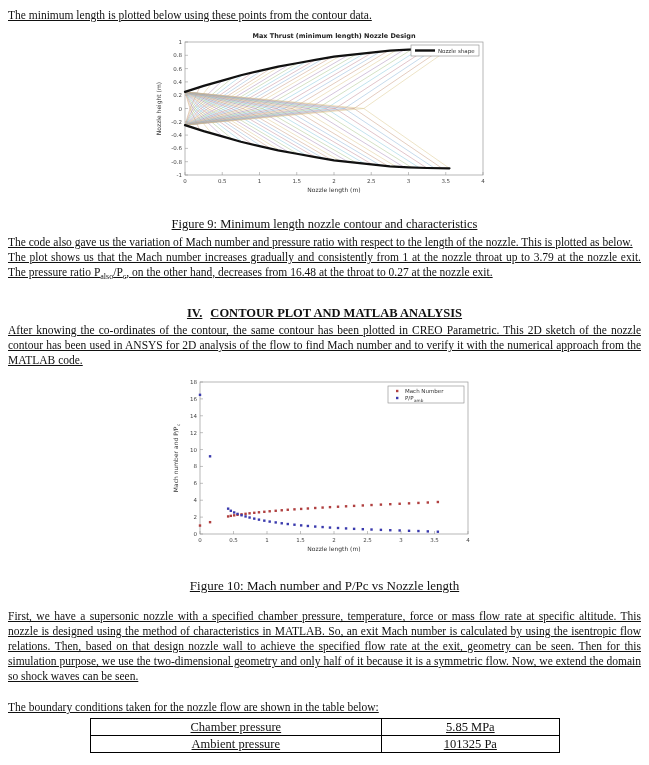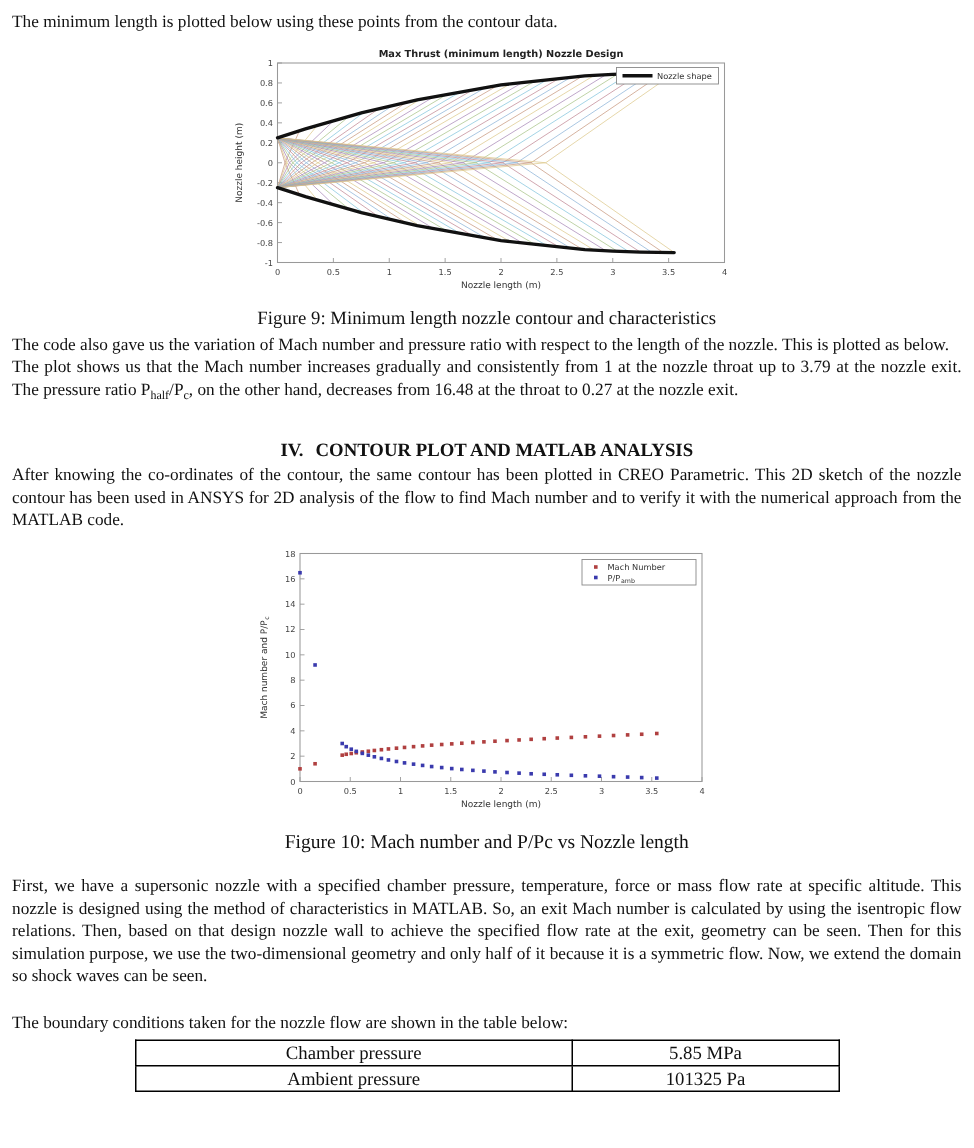--- a/index.html
+++ b/index.html
@@ -1,21 +1,21 @@
 <!DOCTYPE html>
 <html><head>
 <meta charset="utf-8">
 <style>
   html,body{margin:0;padding:0;background:#fff;}
   body{width:649px;height:765px;overflow:hidden;font-family:"Liberation Serif",serif;color:#111;}
-  .page{padding:8px 8px 0 8px;}
+  .page{padding:8px 8px 0 8px;text-decoration:underline;}
   p{margin:0;font-size:11.5px;line-height:15px;}
   .just{text-align:justify;}
   .figure{text-align:center;}
-  .caption{text-align:center;font-size:12.5px;margin:1px 0 3px 0;}
+  .caption{text-align:center;font-size:12.5px;margin:14px 0 3px 0;}
   .heading{text-align:center;font-weight:bold;font-size:12.5px;margin:22px 0 2px 0;}
   .heading .numeral{margin-right:8px;}
   sub{font-size:8px;}
   .gap6{height:6px;} .gap4{height:4px;} .gap12{height:12px;}
   table.bc{border-collapse:collapse;margin:3px auto 0 auto;width:470px;}
   table.bc td{border:1px solid #000;text-align:center;font-size:12.5px;height:16px;padding:0 2px;}
   table.bc{border:1.5px solid #000;}
   svg text{font-family:"DejaVu Sans",sans-serif;}
 </style>
 </head>
@@ -136,21 +136,21 @@
         <text x="181" y="163" font-size="6" fill="#333" text-anchor="middle">Nozzle length (m)</text>
         <text x="8" y="79.5" font-size="6" fill="#333" text-anchor="middle" transform="rotate(-90 8 79.5)">Nozzle height (m)</text>
         <rect x="258" y="16" width="68" height="11" fill="#fff" stroke="#888" stroke-width="0.6"></rect>
         <line x1="262" y1="21.5" x2="282" y2="21.5" stroke="#111111" stroke-width="2.4"></line>
         <text x="285" y="23.5" font-size="5.5" fill="#333">Nozzle shape</text>
       </svg>
     <div class="caption">Figure 9: Minimum length nozzle contour and characteristics</div>
   </div>
 
   <p class="just">The code also gave us the variation of Mach number and pressure ratio with respect to the length of the nozzle. This is plotted as below.</p>
-  <p class="just"><span>The plot shows us that the Mach number increases gradually and consistently from 1 at the nozzle throat up to 3.79 at the nozzle exit. The pressure ratio P</span><sub>half</sub><span>/P</span><sub>c</sub><span>, on the other hand, decreases from 16.48 at the throat to 0.27 at the nozzle exit.</span></p>
+  <p class="just"><span>The plot shows us that the Mach number increases gradually and consistently from 1 at the nozzle throat up to 3.79 at the nozzle exit. The pressure ratio P</span><sub>also</sub><span>/P</span><sub>c</sub><span>, on the other hand, decreases from 16.48 at the throat to 0.27 at the nozzle exit.</span></p>
 
   <div class="heading"><span class="numeral">IV.</span><span>CONTOUR PLOT AND MATLAB ANALYSIS</span></div>
 
   <p class="just">After knowing the co-ordinates of the contour, the same contour has been plotted in CREO Parametric. This 2D sketch of the nozzle contour has been used in ANSYS for 2D analysis of the flow to find Mach number and to verify it with the numerical approach from the MATLAB code.</p>
 
   <div class="gap4"></div>
 
   <div class="figure">
     <svg id="fig10-svg" width="310" height="188" viewBox="0 0 310 188">
         <rect x="30" y="10" width="268" height="152" fill="none" stroke="#999" stroke-width="0.7"></rect>

